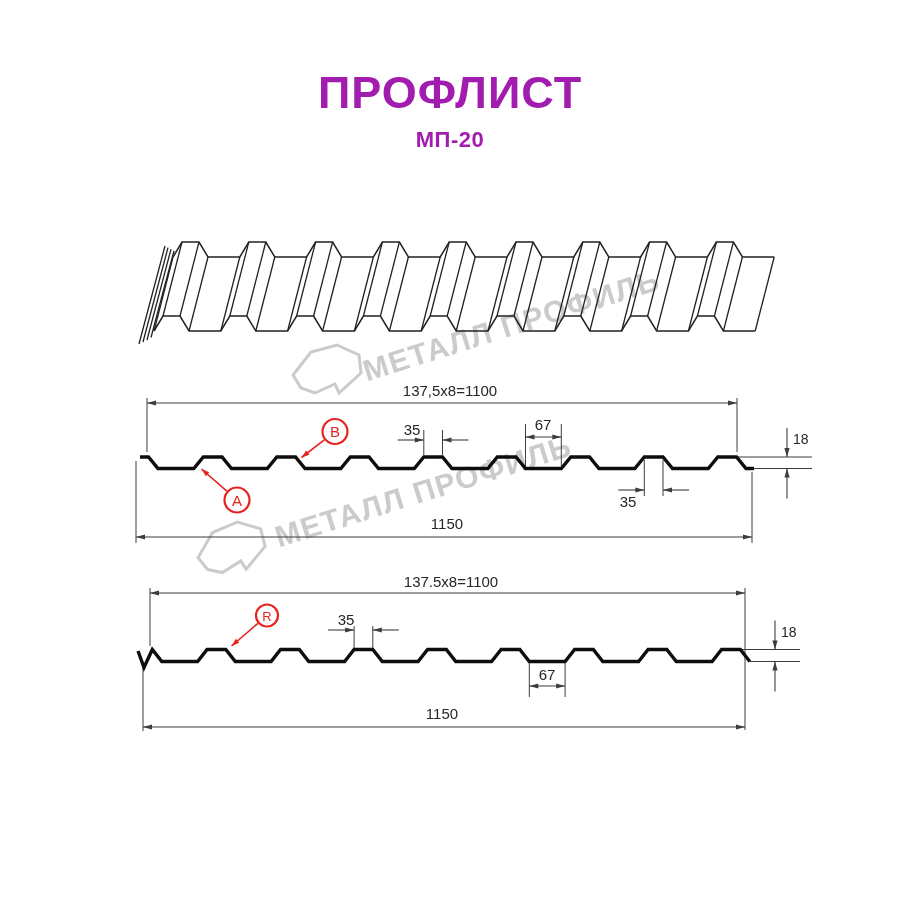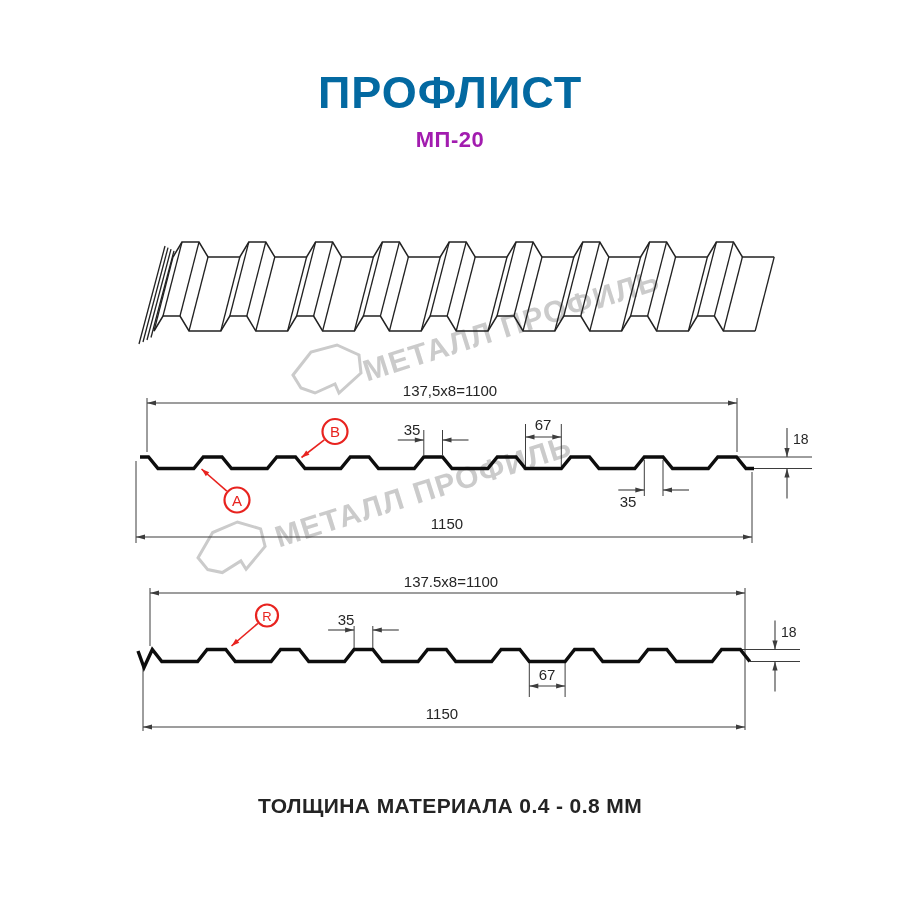--- a/index.html
+++ b/index.html
@@ -1,19 +1,19 @@
 <!DOCTYPE html>
 <html><head>
 <meta charset="utf-8">
 <style>
   html,body{margin:0;padding:0;background:#fff;}
   .page{position:relative;width:900px;height:900px;background:#fff;overflow:hidden;
         font-family:"Liberation Sans",sans-serif;}
   .title{position:absolute;left:0;right:0;top:70px;text-align:center;
-         font-size:45px;font-weight:800;letter-spacing:1px;color:#0369a1;line-height:1;}
+         font-size:45px;font-weight:800;letter-spacing:1px;color:#a21caf;line-height:1;}
   .subtitle{position:absolute;left:0;right:0;top:129px;text-align:center;
          font-size:22px;font-weight:600;letter-spacing:.5px;color:#a21caf;line-height:1;}
   .footer-note{position:absolute;left:0;right:0;top:795px;text-align:center;
          font-size:21px;font-weight:600;letter-spacing:.4px;color:#242424;line-height:1;}
   .wm-text{position:absolute;white-space:nowrap;font-size:30px;font-weight:700;
          letter-spacing:1.5px;color:#cbcbcb;transform:rotate(-17.5deg);
          transform-origin:left center;line-height:38px;}
   .wm-logo{position:absolute;}
   #drawing{position:absolute;left:0;top:0;}
 </style>
@@ -158,14 +158,13 @@
       <line x1="775" y1="661.5" x2="775" y2="691.5" stroke="#3d3d3d" stroke-width="1.1"></line>
       <polygon points="775,661.5 777.6,670.5 772.4,670.5" fill="#3d3d3d"></polygon>
       <text x="781" y="636.5" font-size="14" fill="#262626" text-anchor="start" font-family="&quot;Liberation Sans&quot;, sans-serif" font-weight="400">18</text>
       <polyline points="138,651 144,667.5 152.3,649.5 161.8,661.5 197.60000000000002,661.5 207.10000000000002,649.5 225.8,649.5 235.3,661.5 271.1,661.5 280.6,649.5 299.3,649.5 308.8,661.5 344.6,661.5 354.1,649.5 372.8,649.5 382.3,661.5 418.1,661.5 427.6,649.5 446.3,649.5 455.8,661.5 491.6,661.5 501.1,649.5 519.8000000000001,649.5 529.3000000000001,661.5 565.1,661.5 574.6,649.5 593.3000000000001,649.5 602.8000000000001,661.5 638.6,661.5 648.1,649.5 666.8000000000001,649.5 676.3000000000001,661.5 712.1,661.5 721.6,649.5 740.3000000000001,649.5 749.8000000000001,661.5" fill="none" stroke="#0d0d0d" stroke-width="3.4" stroke-linejoin="miter"></polyline>
       <circle cx="267" cy="615.5" r="11" fill="none" stroke="#e8231f" stroke-width="2.2"></circle>
       <text x="267" y="621" font-size="13" fill="#e8231f" text-anchor="middle" font-family="&quot;Liberation Sans&quot;, sans-serif" font-weight="400">R</text>
       <line x1="257.8979761249863" y1="623.3200486813498" x2="231.5" y2="646" stroke="#e8231f" stroke-width="1.6"></line>
       <polygon points="231.5,646 235.87367203571668,638.8145290395138 239.2623597976349,642.7587393853531" fill="#e8231f"></polygon>
     </svg>
 
-  <div class="footer-note">ТОЛЩИНА МАТЕРИАЛА 0.4 - 0.8 ММ</div>
 </div>
 
 </body></html>

